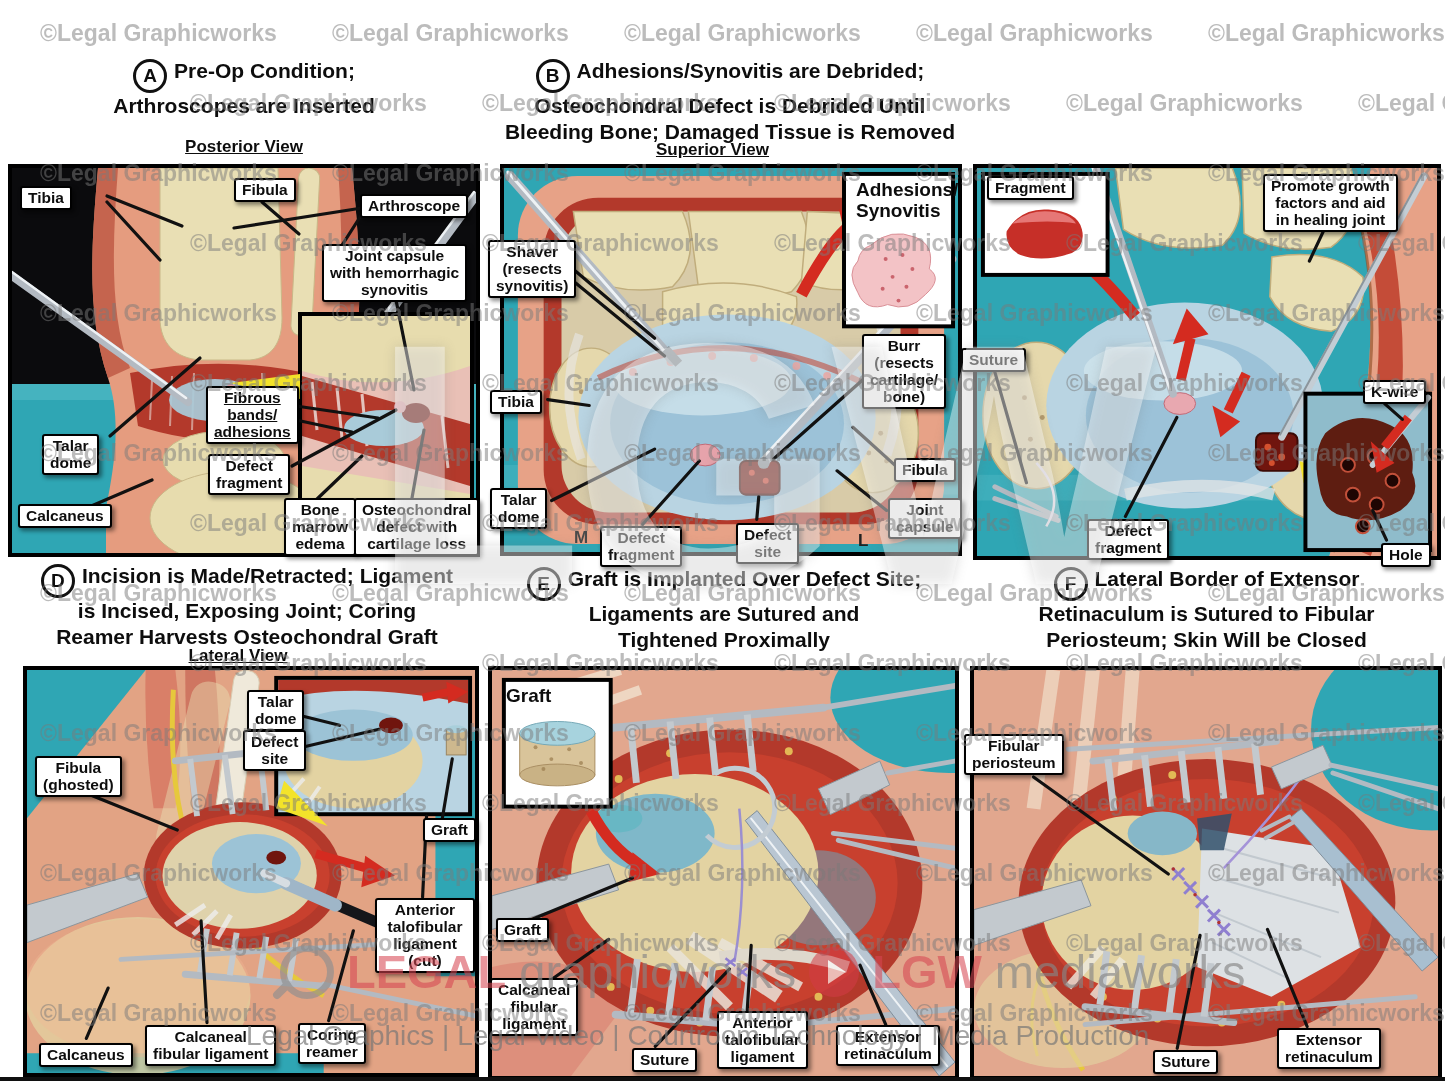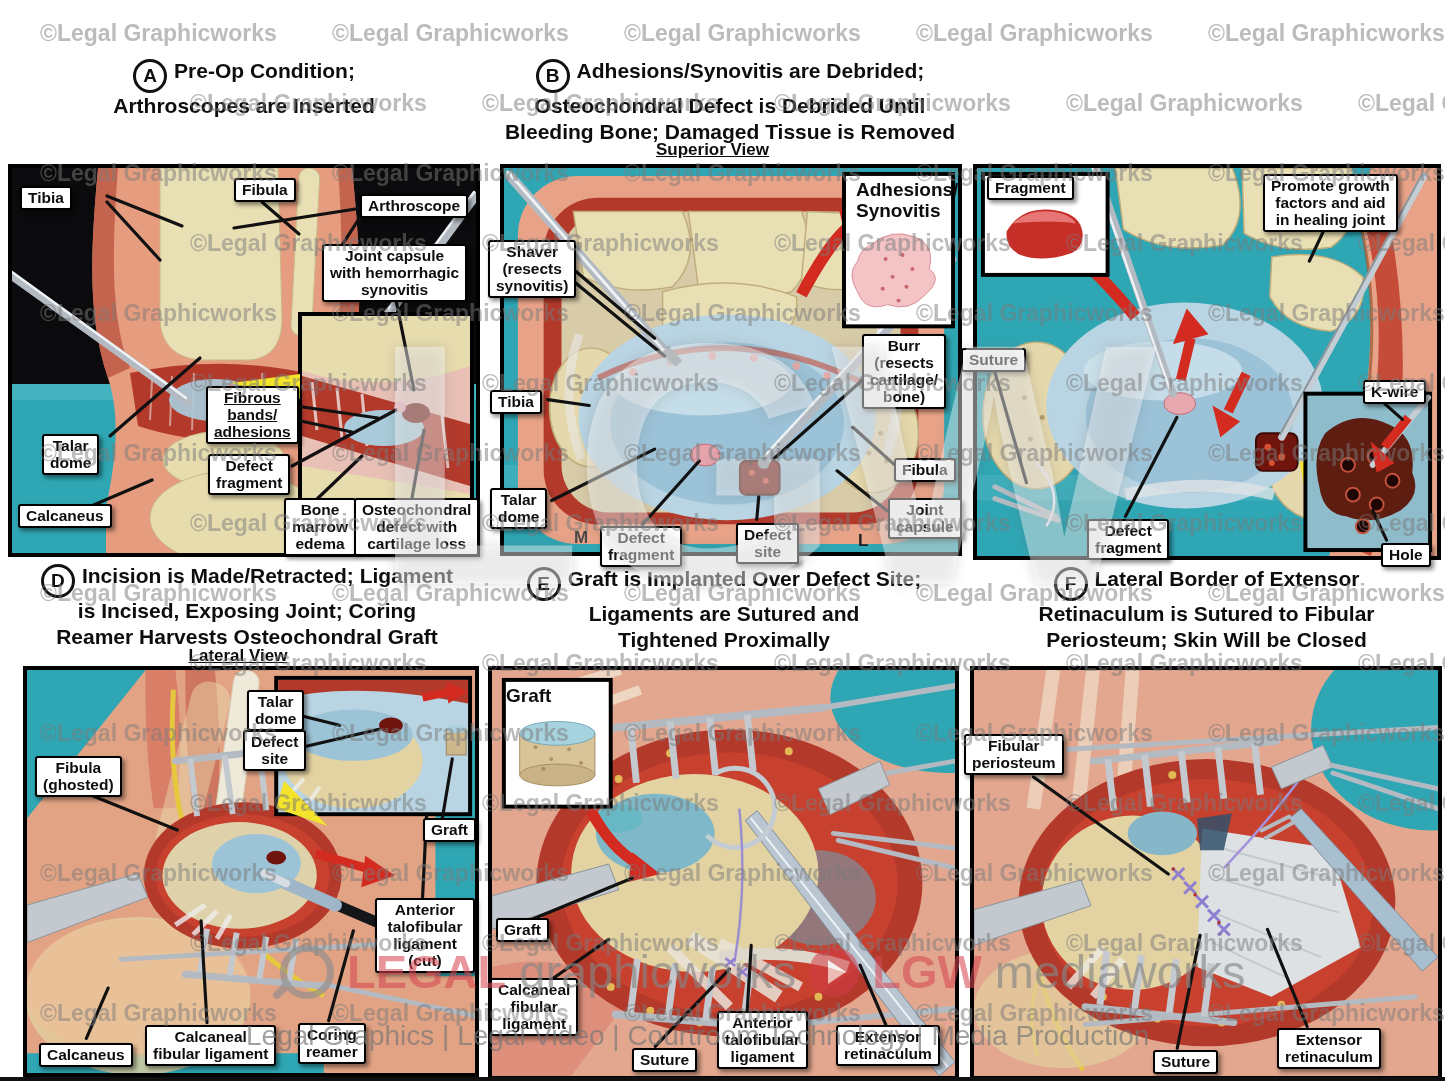--- a/index.html
+++ b/index.html
@@ -46,20 +46,21 @@
 </head>
 <body>
 
 <div id="page">
 
 
   <div class="phead" style="left:8px;top:58px;width:472px;">
     <span class="circ">A</span><span class="htext">Pre-Op Condition;
 Arthroscopes are Inserted</span>
   </div>
+  <div class="pview" style="left:8px;top:137px;width:472px;">Posterior View</div>
 
   <div class="panel" style="left:8px;top:164px;width:472px;height:393px;">
     <svg viewBox="0 0 464 385" preserveAspectRatio="none">
       <rect x="0" y="0" width="464" height="216" fill="#0b0b0d"></rect>
       <rect x="0" y="216" width="464" height="169" fill="#2fa6b4"></rect>
       <rect x="0" y="216" width="464" height="16" fill="#55bcc6" opacity=".6"></rect>
       <g>
         <path d="M86,0 C78,90 76,150 96,210 C110,252 102,300 94,340 L94,385 L336,385 C346,330 340,300 326,268 C356,180 348,80 340,0 Z" fill="#e59c7f"></path>
         <path d="M86,0 C78,90 76,150 96,210 L118,200 C98,150 100,80 106,0 Z" fill="#c05b45" opacity=".85"></path>
         <path d="M340,0 C348,80 356,180 326,268 L308,258 C332,180 332,80 326,0 Z" fill="#c05b45" opacity=".85"></path>

